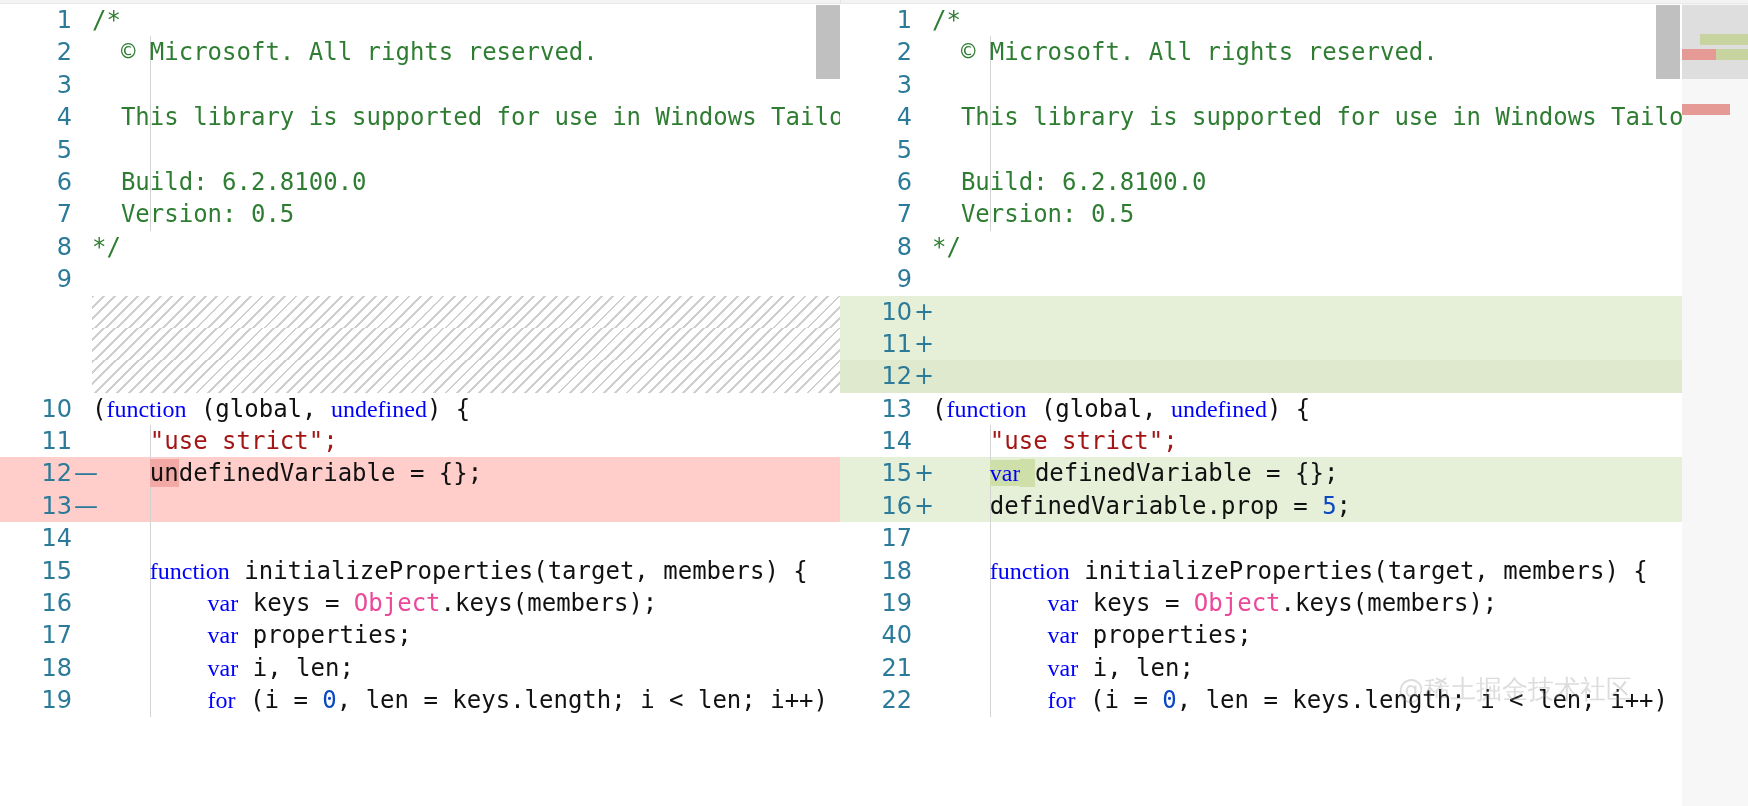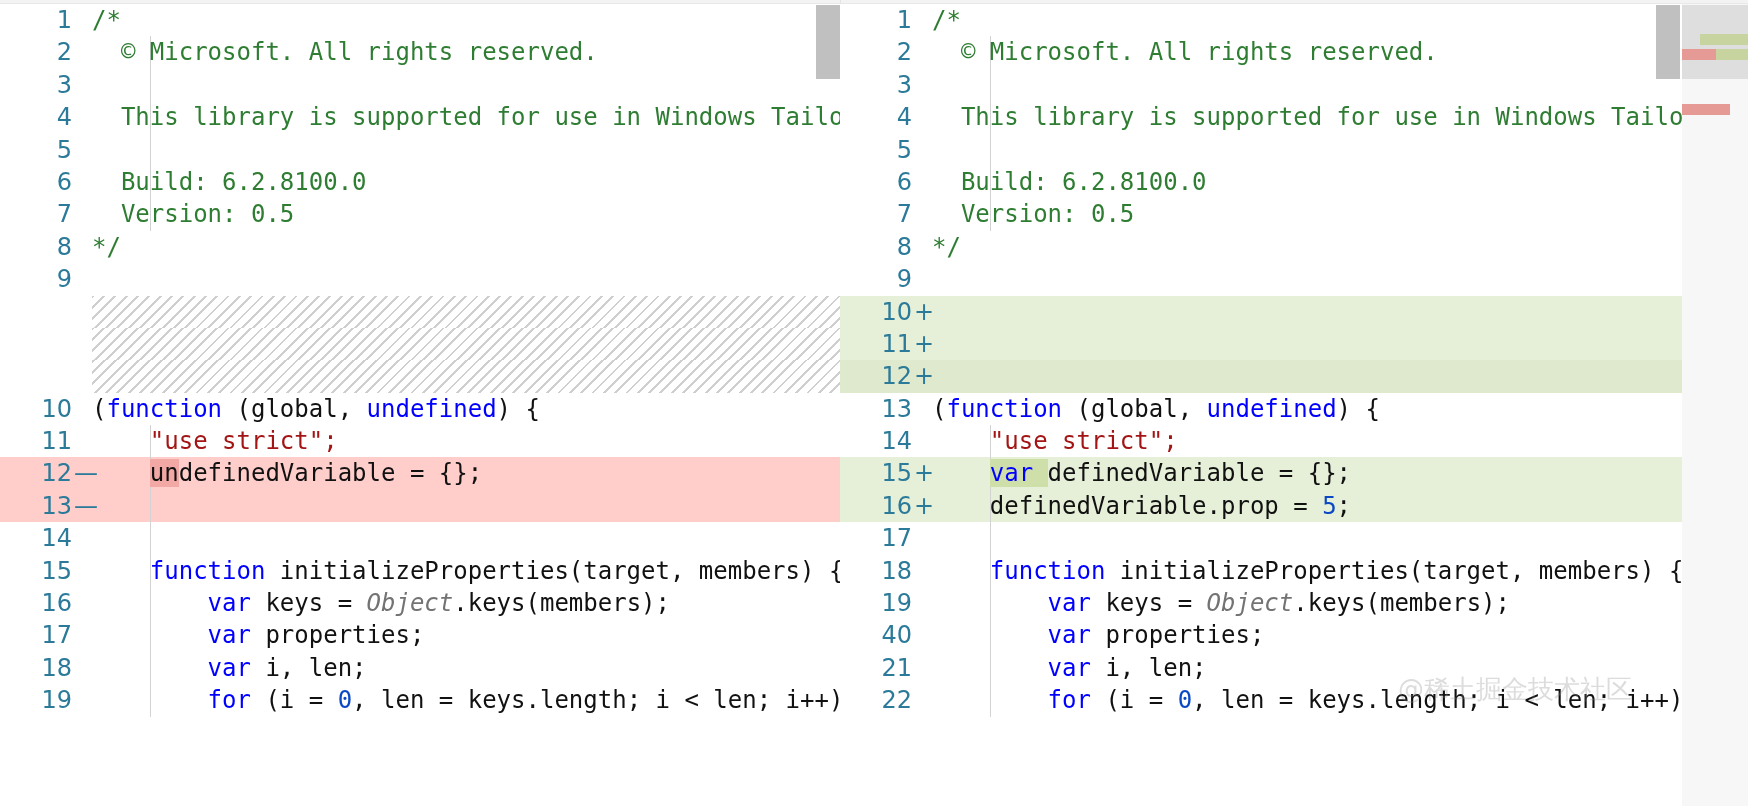--- a/index.html
+++ b/index.html
@@ -112,23 +112,23 @@
     background-color: #ffffff;
     background-image: repeating-linear-gradient(
       -45deg,
       #ffffff 0px, #ffffff 6px,
       #cfcfcf 6px, #cfcfcf 8px
     );
   }
 
   
   .c-com  { color: #2e7d32; }   
-  .c-kw   { color: #0000ff; }   
+  .c-kw   { color: #0000ff; font-family: Liberation Serif, serif; }   
   .c-str  { color: #a31515; }   
-  .c-type { color: #737373; font-style: italic; }   
+  .c-type { color: #ec4899; }   
   .c-num  { color: #0a48c4; }   
   .c-pln  { color: #111111; }   
 
   
   .vscroll {
     position: absolute;
     top: 4px;
     width: 24px;
     height: 802px;
     background: transparent;

